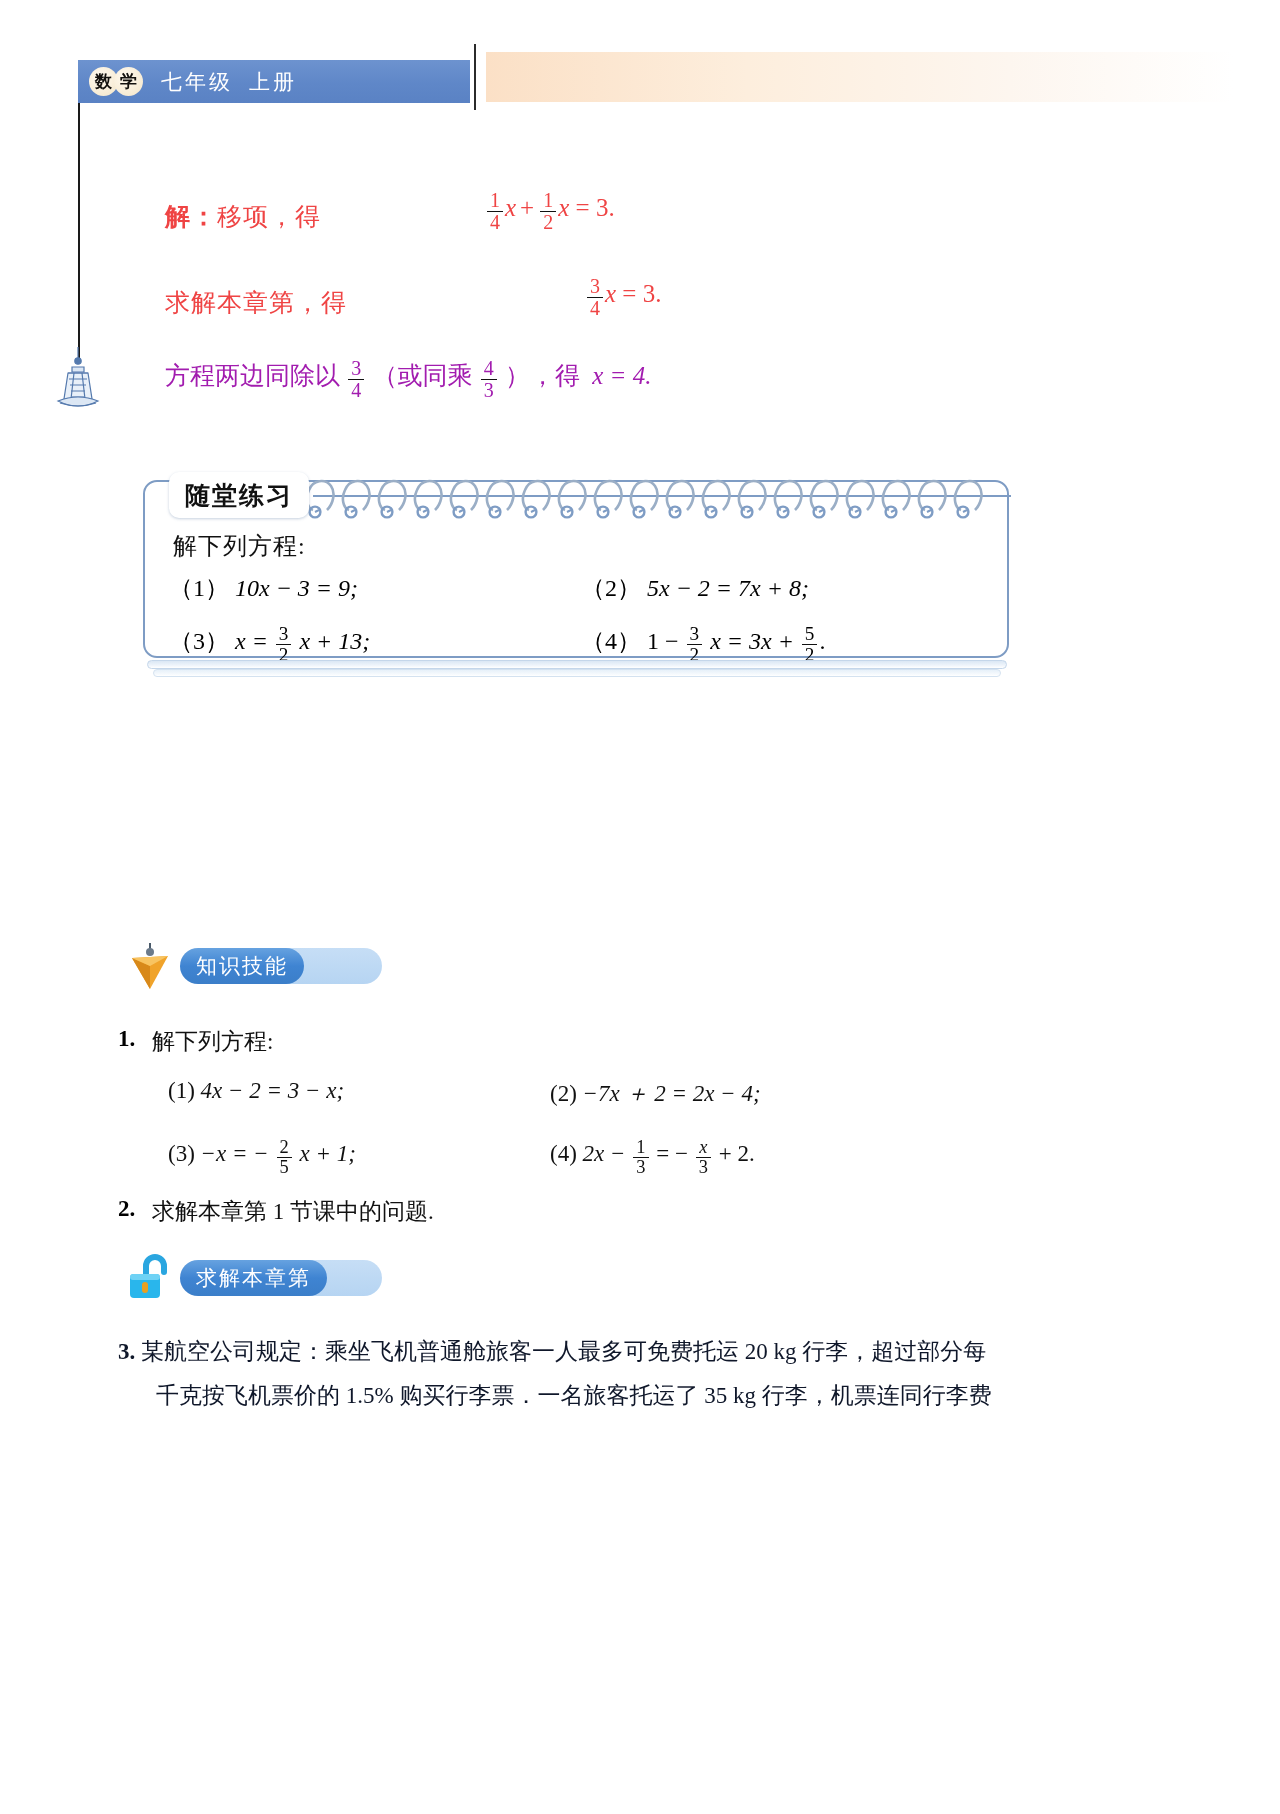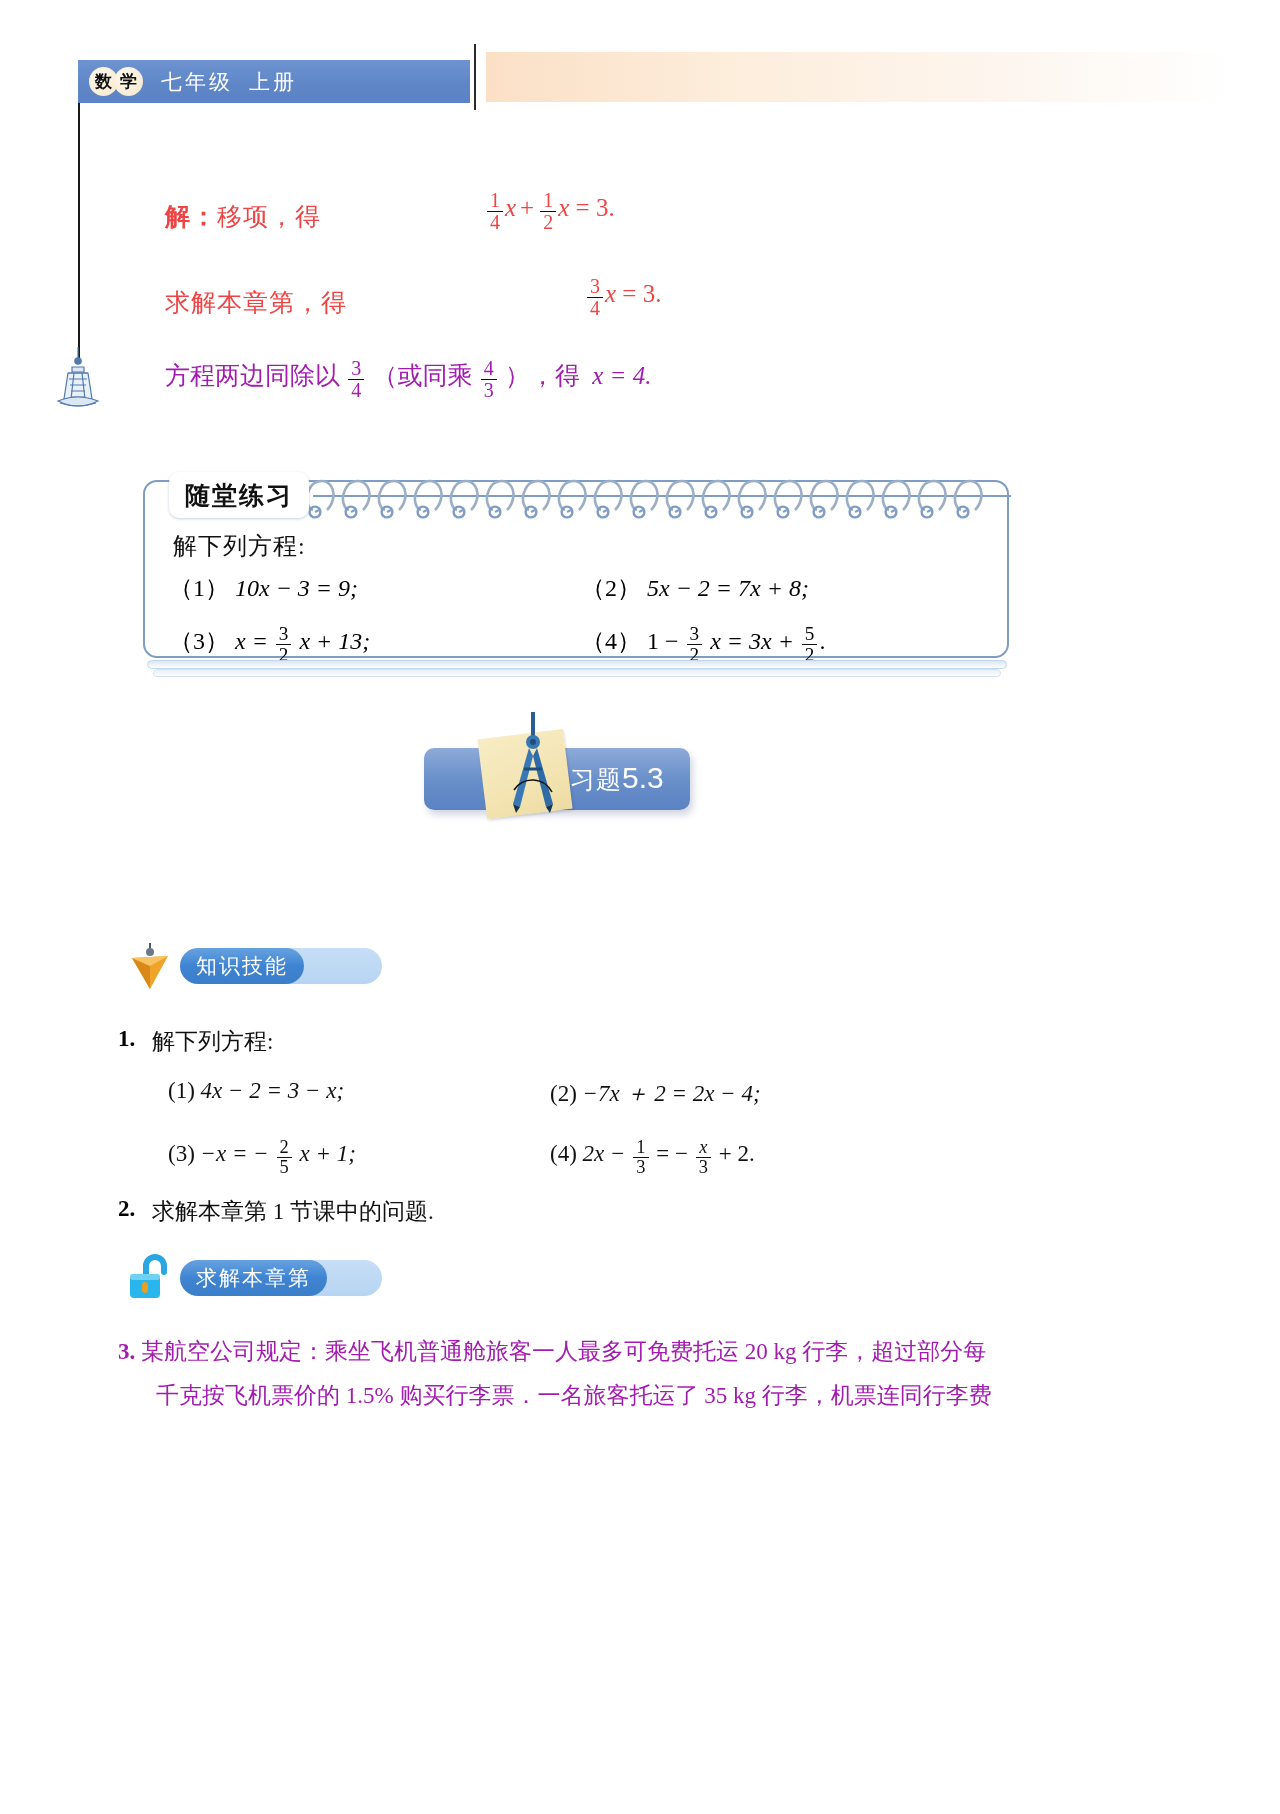--- a/index.html
+++ b/index.html
@@ -122,21 +122,21 @@
     background:linear-gradient(180deg,#bcd8f4 0%,#a9cdf0 100%);opacity:.85;
   }
   .tag-icon{position:absolute;left:0;top:-6px;width:52px;height:52px;}
 
   
   .ex{position:absolute;font-size:23px;color:#111;}
   .ex-num{position:absolute;font-weight:bold;font-size:23px;}
   .ex-grid-a{position:absolute;left:168px;}
   .ex-grid-b{position:absolute;left:550px;}
 
-  .prob3{position:absolute;left:118px;top:1330px;width:1040px;font-size:23px;color:#a21caf;line-height:1.9;}
+  .prob3{position:absolute;left:118px;top:1330px;width:1040px;font-size:23px;color:#0f172a;line-height:1.9;}
   .prob3 .pnum{font-weight:bold;}
   .prob3 .ind{display:block;padding-left:38px;}
 
   
   .footer{position:absolute;left:52px;top:1500px;width:170px;height:70px;}
   .page-no{
     position:absolute;left:22px;top:16px;font-size:30px;font-weight:bold;color:#111;
     font-family:"Liberation Serif",serif;letter-spacing:1px;
   }
 </style>
@@ -258,37 +258,20 @@
             <span class="it">x = 3x +</span>
             <span class="frac"><span class="num">5</span><span class="den">2</span></span><span>.</span>
           </div>
         </div>
       </div>
     </div>
     <div class="practice-shadow1"></div>
     <div class="practice-shadow2"></div>
   </div>
 
-  <div class="xiti-banner">
-    <div class="sticky-note"></div>
-    <svg class="compass-svg" viewBox="0 0 74 104">
-      <path d="M37 0 L37 26" stroke="#2a5e93" stroke-width="4" fill="none"></path>
-      <circle cx="37" cy="30" r="7" fill="#3a77b5"></circle>
-      <circle cx="37" cy="30" r="3" fill="#1d4e7c"></circle>
-      <path d="M33 36 L17 92 L24 95 L37 44 Z" fill="#3a77b5"></path>
-      <path d="M41 36 L57 92 L50 95 L37 44 Z" fill="#2f6ba6"></path>
-      <path d="M17 92 L20 101 L24 95 Z" fill="#16334f"></path>
-      <path d="M57 92 L54 101 L50 95 Z" fill="#16334f"></path>
-      <path d="M28 57 h18" stroke="#1d4e7c" stroke-width="3"></path>
-      <path d="M18 78 a22 22 0 0 1 38 2" stroke="#111" stroke-width="1.6" fill="none"></path>
-    </svg>
-    <div class="xiti-label">
-      <span>习题</span><span class="xiti-num">5.3</span>
-    </div>
-  </div>
 
   <div class="sec-tag" style="left:124px;top:946px;width:300px;">
     <svg class="tag-icon" viewBox="0 0 52 52">
       <path d="M26 3 L26 11" stroke="#4a5a6a" stroke-width="2"></path>
       <circle cx="26" cy="12" r="4" fill="#6b7a8a"></circle>
       <path d="M8 18 L44 16 L26 49 Z" fill="#f0a32a"></path>
       <path d="M8 18 L26 26 L26 49 Z" fill="#d8891a"></path>
       <path d="M8 18 L44 16 L26 26 Z" fill="#f8c461"></path>
     </svg>
     <div class="tag-pill-ghost" style="width:188px;left:70px;"></div>

